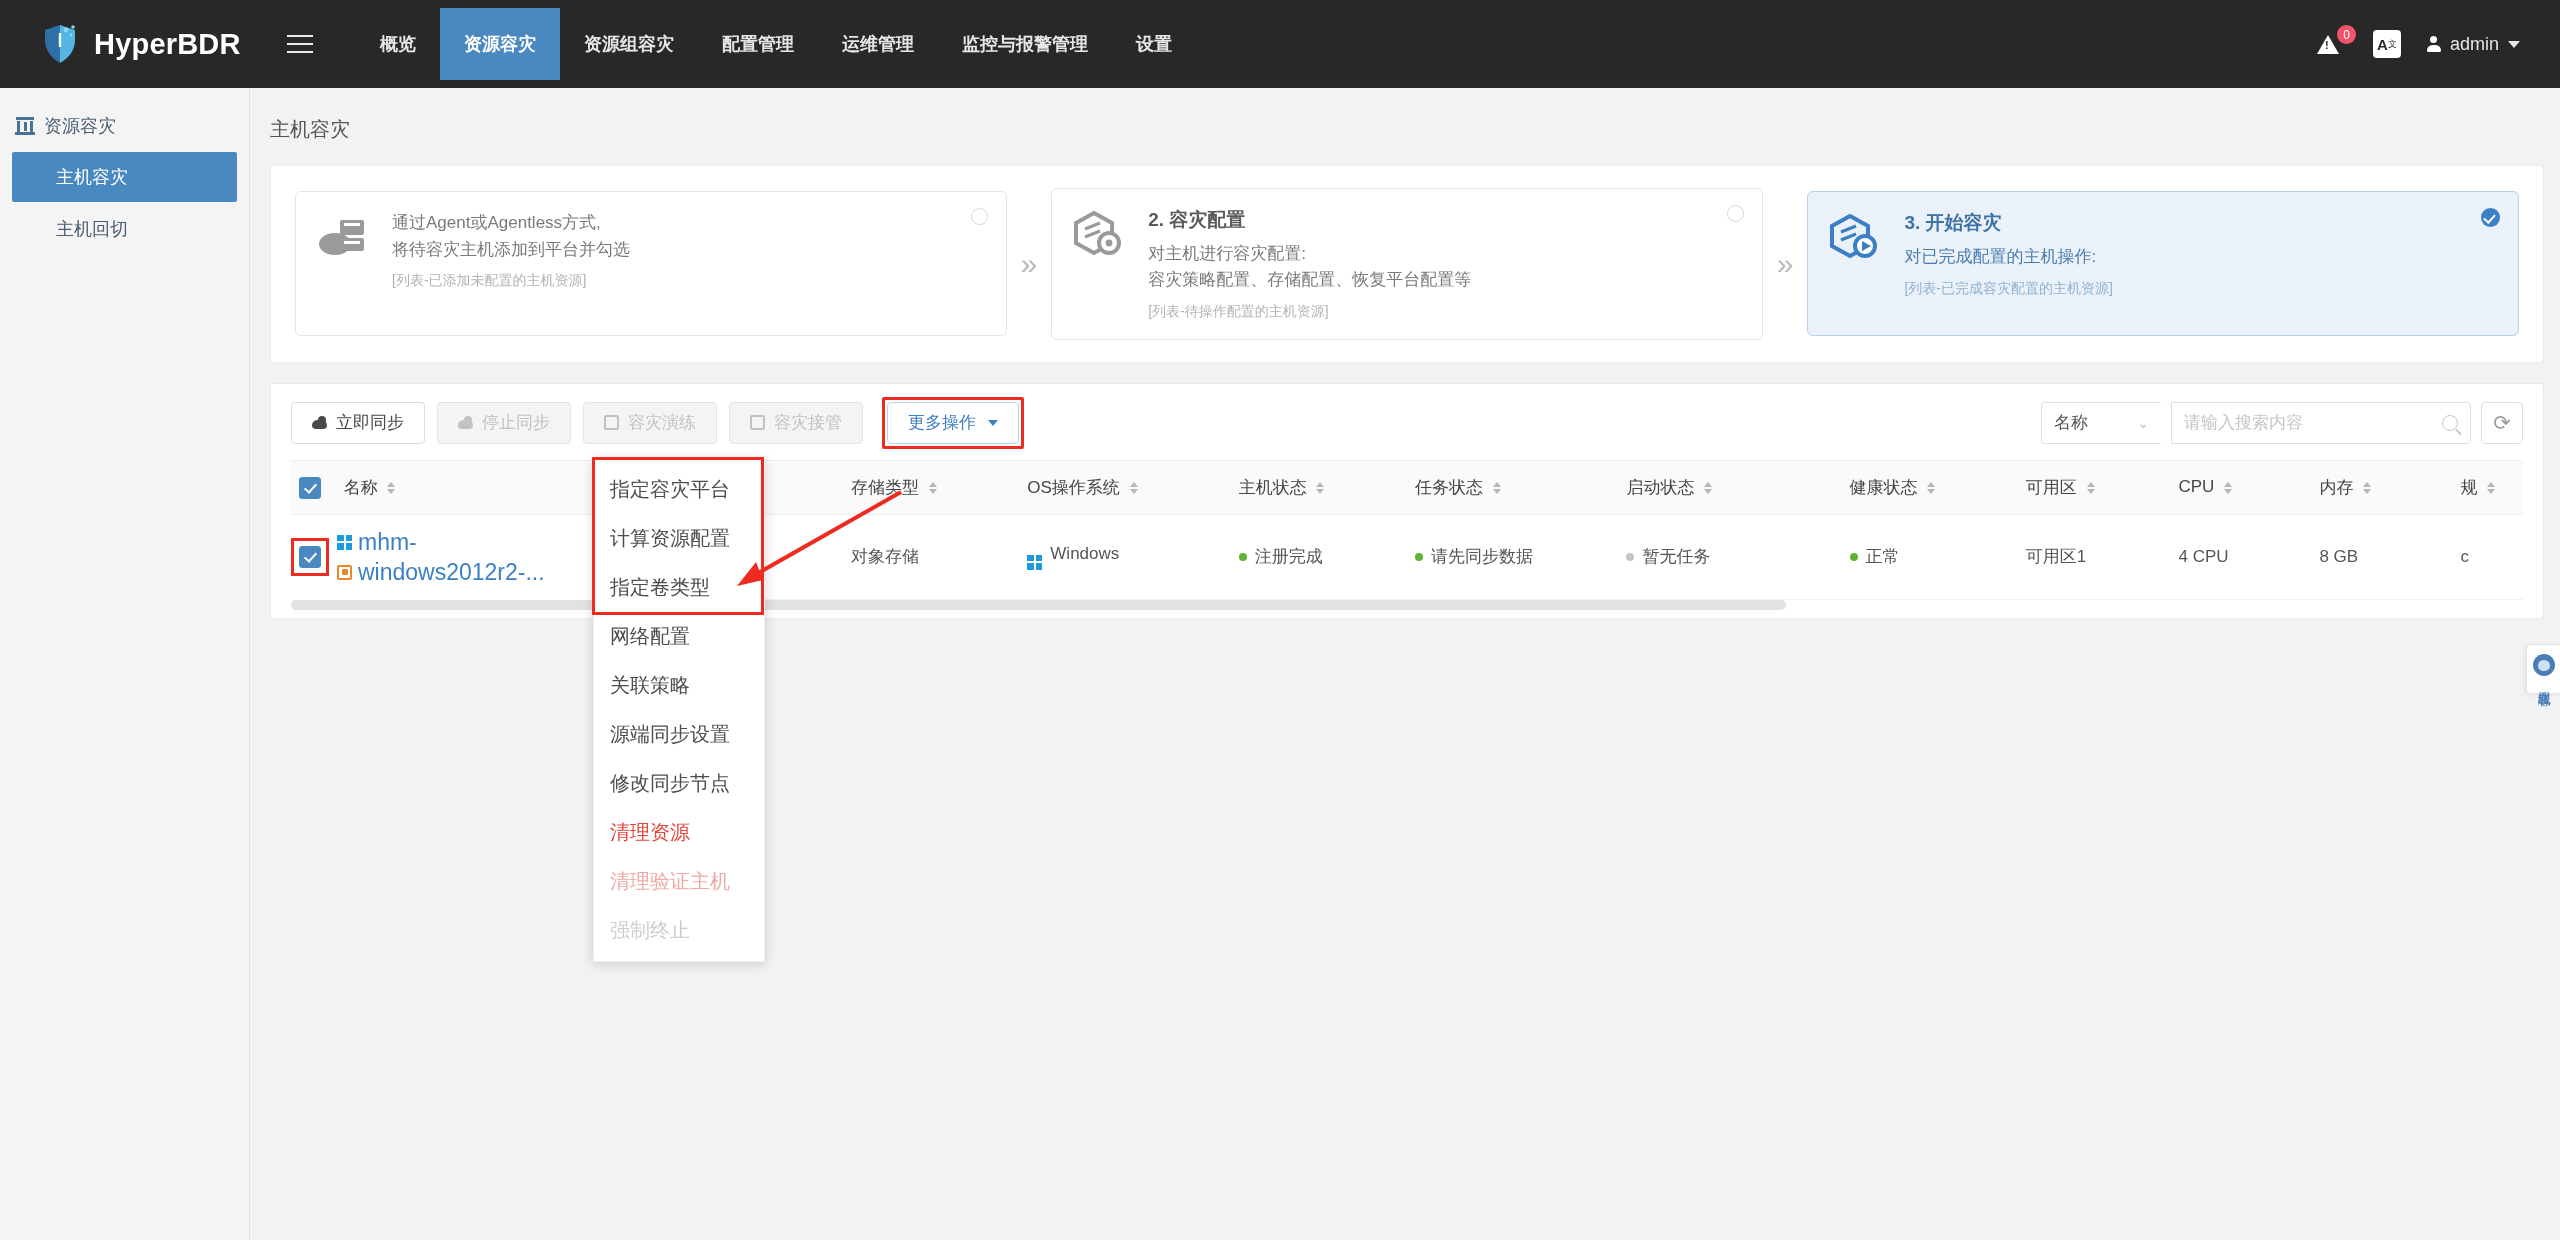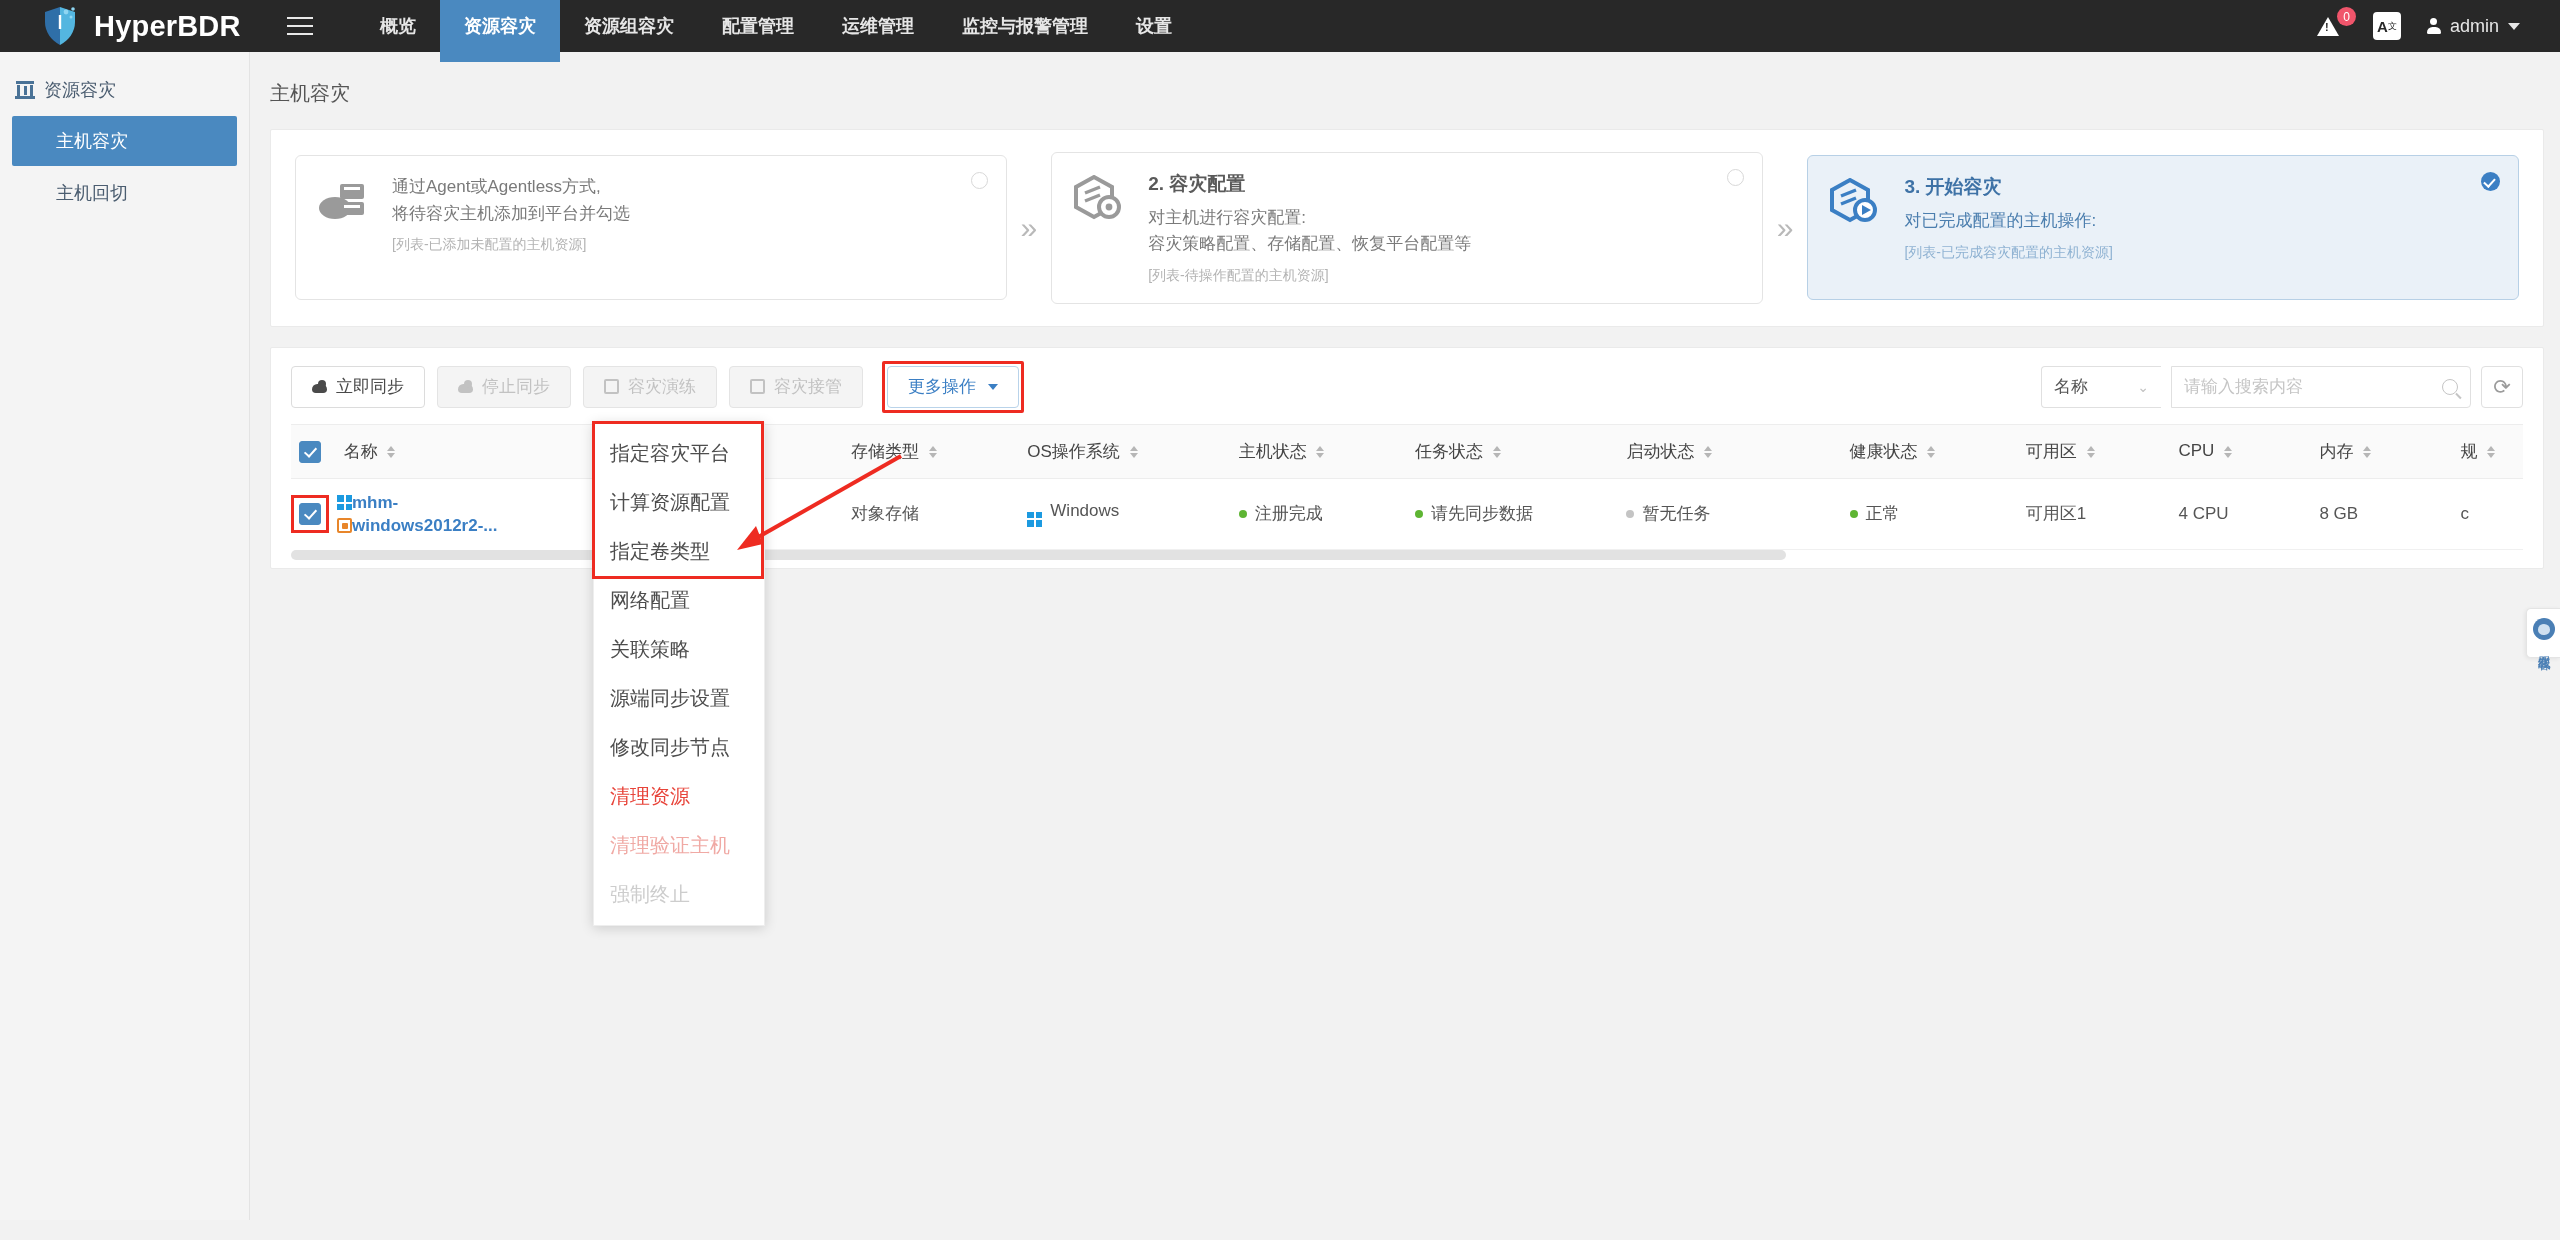--- a/index.html
+++ b/index.html
@@ -5,21 +5,21 @@
   * { box-sizing: border-box; margin: 0; padding: 0; }
   html, body {
     width: 2560px; height: 1240px;
     font-family: "Liberation Sans", "DejaVu Sans", sans-serif;
     background: #f2f2f2;
     overflow: hidden;
   }
 
   
   #topnav {
-    height: 52px; background: #282828;
+    height: 88px; background: #282828;
     display: flex; align-items: center;
     position: relative; z-index: 50;
   }
   .brand { display: flex; align-items: center; padding-left: 42px; width: 250px; }
   .brand-logo { width: 38px; height: 40px; margin-right: 14px; }
   .brand-name { color: #fff; font-size: 29px; font-weight: bold; letter-spacing: .2px; }
   .hamburger {
     width: 56px; height: 72px; display:flex; flex-direction: column;
     align-items: center; justify-content: center; gap: 6px; cursor: pointer;
     margin-left: 22px;
@@ -191,21 +191,21 @@
   .sortic i.up{border-bottom:5px solid #b6b6b6;}
   .sortic i.dn{border-top:5px solid #b6b6b6;}
   .cbx {
     width:22px;height:22px;border-radius:3px;background:#4a89c0;border:1px solid #4a89c0;
     display:inline-flex;align-items:center;justify-content:center;cursor:pointer;position:relative;
   }
   .cbx::after{content:"";width:5px;height:10px;border:solid #fff;border-width:0 2px 2px 0;transform:rotate(42deg);margin-top:-2px;}
   .cbx-hl { position:absolute; left:-8px; top:-8px; right:-8px; bottom:-8px; border:3px solid #ee2b21; }
   .cbx-cell { position:relative; display:inline-block; }
   .namecell { display:flex; flex-direction:column; gap:3px; }
-  .namerow { display:flex; align-items:center; gap:0; color:#3b7fc4; font-size:17px;font-weight:bold; }
+  .namerow { display:flex; align-items:center; gap:6px; color:#3b7fc4; font-size:23px; }
   .win-ic { width:15px;height:15px;flex:0 0 15px;display:grid;grid-template-columns:1fr 1fr;grid-template-rows:1fr 1fr;gap:2px;}
   .win-ic span{background:#1c9ae0;display:block;}
   .vm-ic { width:15px;height:15px;flex:0 0 15px;border:2px solid #e8862a;border-radius:2px;position:relative;}
   .vm-ic::after{content:"";position:absolute;left:2.5px;top:2.5px;width:6px;height:6px;background:#e8862a;border-radius:1px;}
   .dot { width:8px;height:8px;border-radius:50%;display:inline-block;margin-right:8px;vertical-align:1px;}
   .statusline { white-space:nowrap; }
 
   
   .dropdown {
     position:absolute; left:322px; top:74px; width: 172px; background:#fff;

